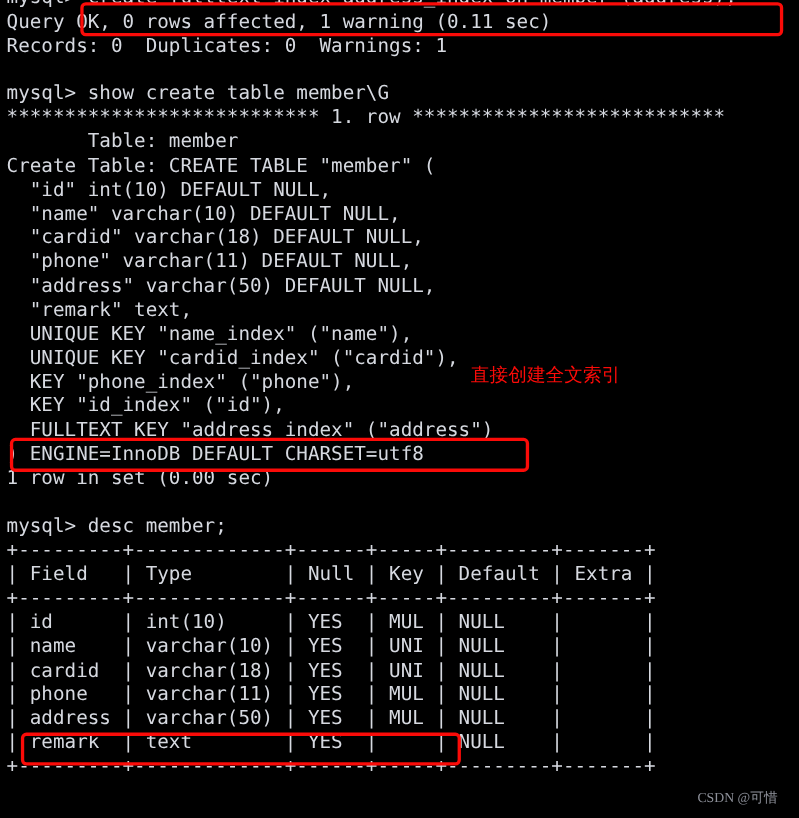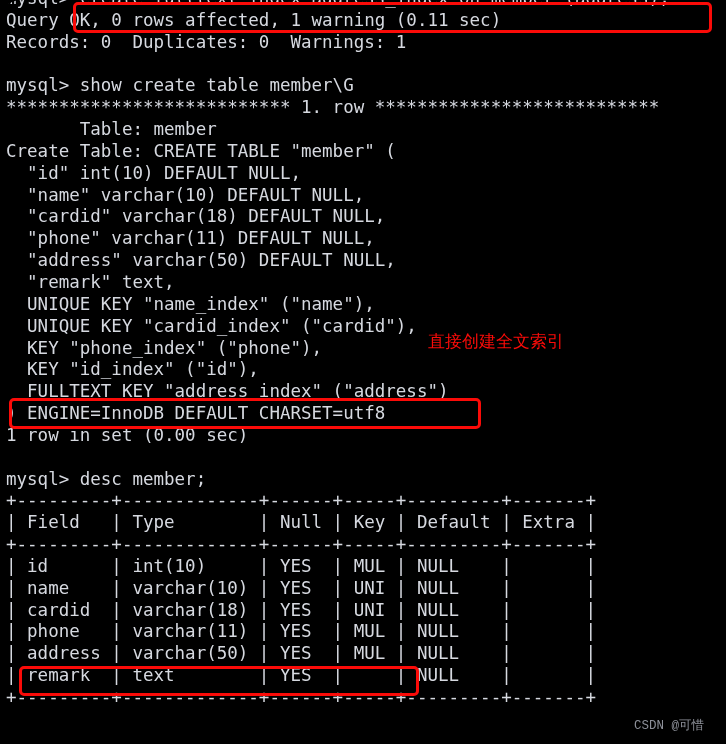--- a/index.html
+++ b/index.html
@@ -8,21 +8,20 @@
     padding: 0;
     background: #000000;
   }
   #screen {
     position: relative;
     width: 726px;
     height: 744px;
     background: #000000;
     overflow: hidden;
     font-family: "DejaVu Sans Mono", "Liberation Mono", monospace;
-    border-radius: 21px;
   }
   #terminal {
     position: absolute;
     left: 0;
     top: 0;
     width: 726px;
     padding-left: 6px;
     box-sizing: border-box;
     font-family: "DejaVu Sans Mono", "Liberation Mono", monospace;
     font-size: 17.5px;
@@ -51,21 +50,21 @@
     color: #fb0b08;
     font-family: "DejaVu Sans", "Liberation Sans", sans-serif;
     font-size: 17px;
     line-height: 21px;
     white-space: pre;
     font-weight: 400;
   }
   .watermark {
     position: absolute;
     color: #8d9099;
-    font-family: Liberation Mono, monospace;
+    font-family: Liberation Serif, serif;
     font-size: 12.5px;
     white-space: pre;
   }
   .wm-mark {
     position: absolute;
     color: #6f7da8;
     font-family: "DejaVu Sans Mono", "Liberation Mono", monospace;
     font-size: 12px;
     white-space: pre;
   }

